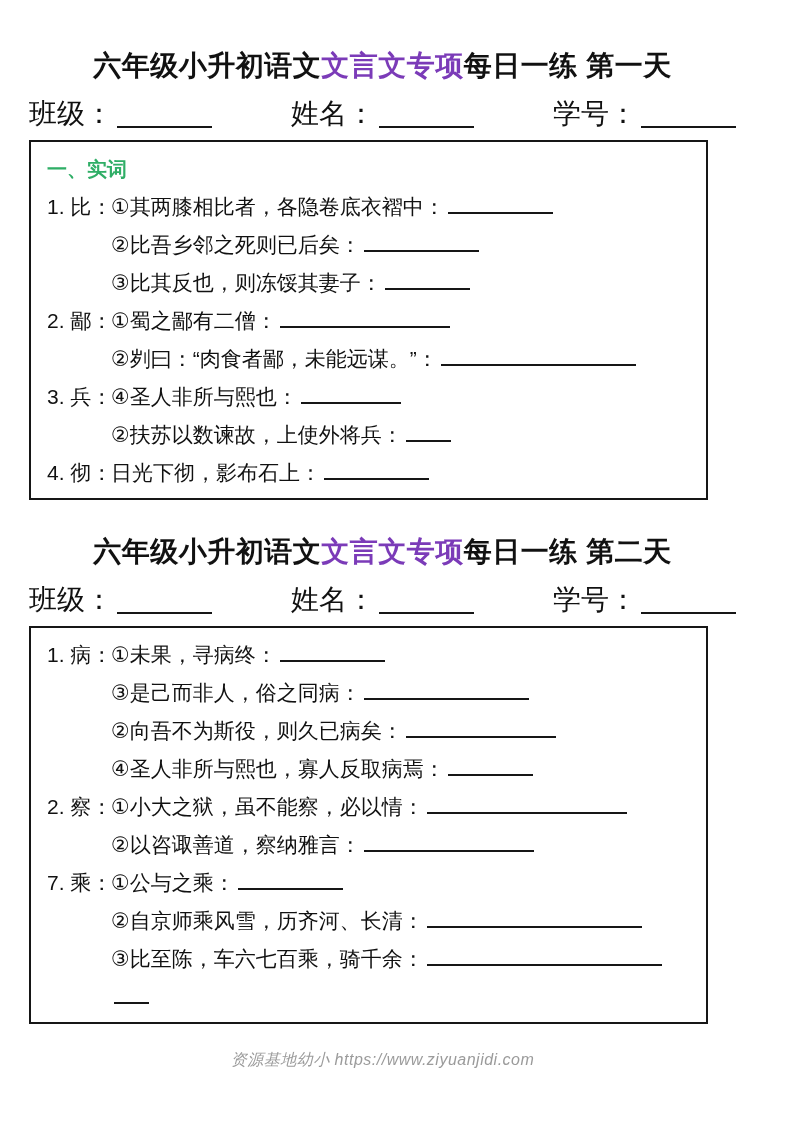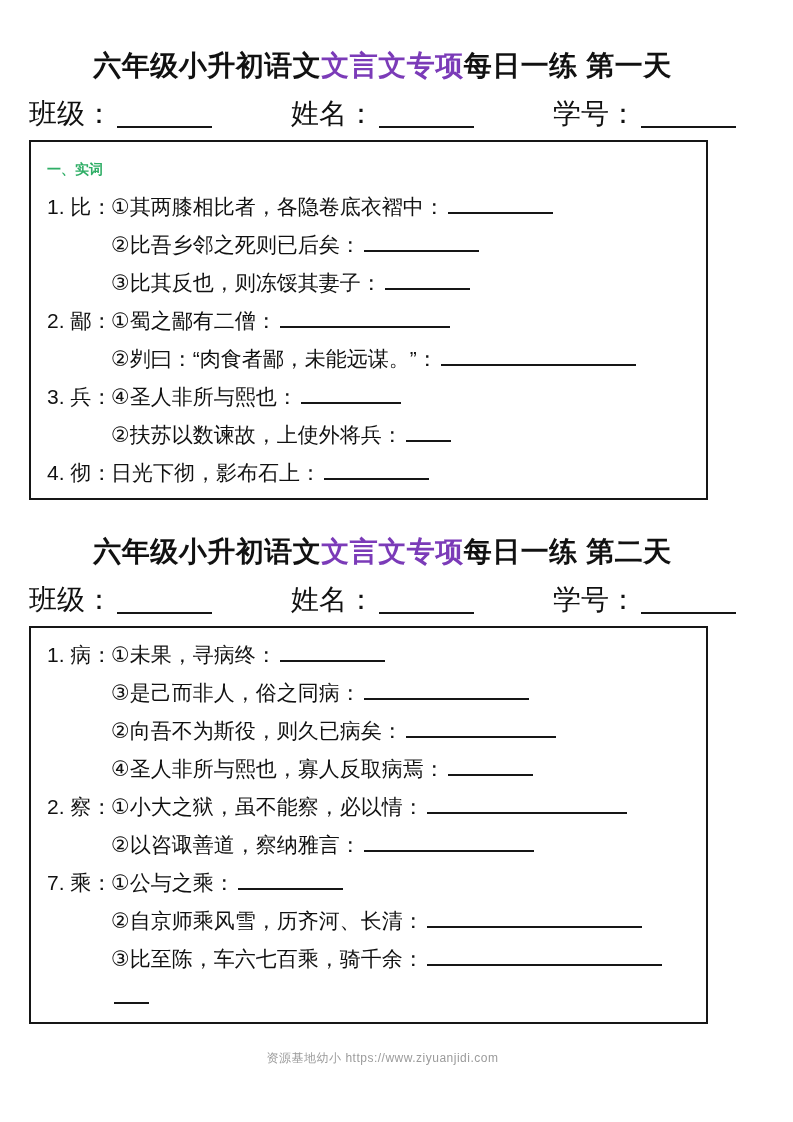--- a/index.html
+++ b/index.html
@@ -22,31 +22,32 @@
   .blankline{
     display:inline-block;width:95px;height:1em;
     border-bottom:2px solid #161616;margin-left:4px;
   }
   .box{
     border:2.5px solid #161616;
     box-sizing:border-box;width:679px;
     padding:8px 16px 6px 16px;
   }
   .box .row{font-size:21px;line-height:38px;white-space:nowrap;}
-  .heading-row{font-size:14px;line-height:38px;font-weight:700;color:#2FAE66;}
+  .heading-row{font-size:20px;line-height:38px;font-weight:700;color:#2FAE66;}
   .item-label{display:inline-block;width:64px;}
   .row.indent{padding-left:64px;}
   .answer-blank{
     display:inline-block;height:0.85em;
     border-bottom:2px solid #161616;margin-left:3px;
   }
   .day2{margin-top:34px;}
   .footer{
-    text-align:center;color:#9b9b9b;font-size:12px;margin-top:26px;
+    text-align:center;color:#9b9b9b;font-size:16px;margin-top:26px;
     letter-spacing:0.5px;
+    font-style:italic;
   }
 </style>
 </head>
 <body>
 
 <div class="page">
 
   <section class="day day1">
     <h1 class="title"><span>六年级小升初语文</span><span class="hl">文言文专项</span><span>每日一练 第一天</span></h1>
 

